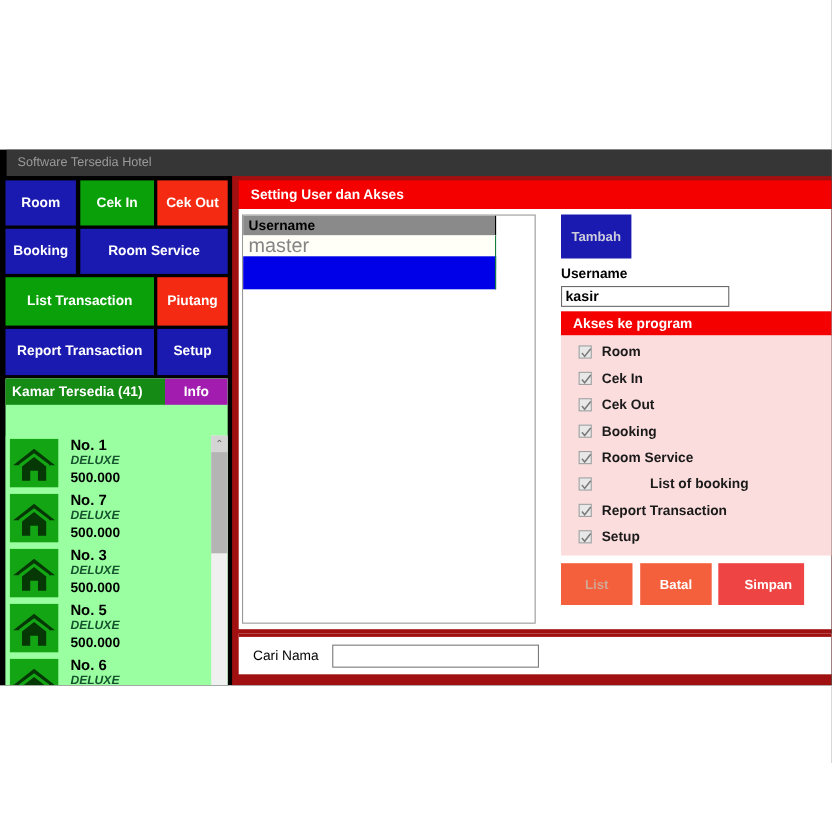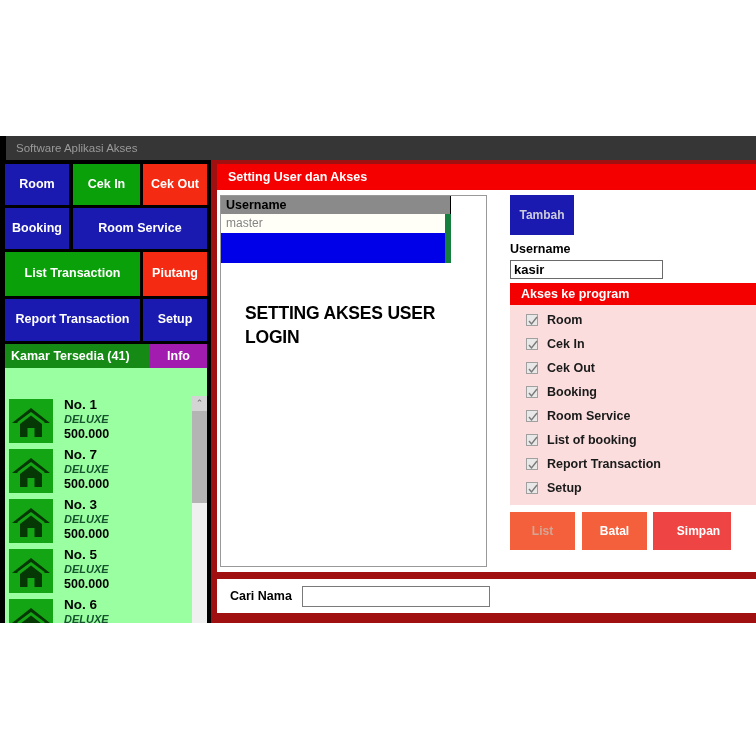--- a/index.html
+++ b/index.html
@@ -276,25 +276,25 @@
     line-height: 18px;
     padding-left: 5px;
     box-sizing: border-box;
     border-right: 1px solid #000000;
   }
   .grid-row {
     position: absolute;
     left: 0;
     width: 230px;
     height: 30px;
-    font-size: 12px;
+    font-size: 18px;
     line-height: 18px;
     padding-left: 5px;
     box-sizing: border-box;
-    border-right: 6px solid #15803d;
+    border-right: 1px solid #15803d;
     border-bottom: 1px solid #c8c8c8;
     white-space: nowrap;
     overflow: hidden;
   }
   #grid-row-0 { top: 18px; background: #fffff8; color: #848484; }
   #grid-row-1 { top: 37px; background: #0000e8; color: #ffffff; border-bottom: none; }
 
   #grid-watermark {
     position: absolute;
     left: 24px; top: 105px;
@@ -412,42 +412,42 @@
     left: 6px; top: 416px;
     width: 545px; height: 37px;
     background: #ffffff;
     border-top: 3px solid #a01010;
     box-sizing: border-box;
   }
   #cari-nama-label {
     position: absolute;
     left: 13px; top: 10px;
     font-size: 12.5px;
-    font-weight: bold;
+    font-weight: normal;
     color: #000000;
   }
   #cari-nama-input {
     position: absolute;
     left: 85px; top: 7px;
     width: 188px; height: 21px;
     background: #ffffff;
     border: 1px solid #7a7a7a;
     box-sizing: border-box;
     font-family: "Liberation Sans", sans-serif;
     font-size: 12px;
     padding: 0 3px;
   }
 </style>
 </head>
 <body>
 
 <div id="app-window">
 
   <div id="title-bar">
-    <span>Software Aplikasi Akses</span>
+    <span>Software Tersedia Hotel</span>
   </div>
 
   <div id="sidebar">
 
     <div class="navbtn c-blue" id="btn-room">Room</div>
     <div class="navbtn c-green" id="btn-cekin">Cek In</div>
     <div class="navbtn c-red" id="btn-cekout">Cek Out</div>
     <div class="navbtn c-blue" id="btn-booking">Booking</div>
     <div class="navbtn c-blue" id="btn-roomsvc">Room Service</div>
     <div class="navbtn c-green" id="btn-listtrans">List Transaction</div>
@@ -541,21 +541,20 @@
   <div id="main-panel">
 
     <div id="main-header">Setting User dan Akses</div>
 
     <div id="main-body">
 
       <div id="user-grid">
         <div id="grid-col-header">Username</div>
         <div class="grid-row" id="grid-row-0">master</div>
         <div class="grid-row" id="grid-row-1"></div>
-        <div id="grid-watermark">SETTING AKSES USER LOGIN</div>
       </div>
 
       <div id="form-area">
 
         <div id="btn-tambah">Tambah</div>
 
         <div id="username-label">Username</div>
         <input id="username-input" type="text" value="kasir" style="">
 
         <div id="akses-header">Akses ke program</div>
@@ -594,21 +593,21 @@
               <span class="akses-label">Booking</span>
             </div>
             <div class="akses-item" style="top: 99px;">
               <span class="akses-check">
                 <svg width="10" height="10" viewBox="0 0 10 10" aria-hidden="true">
                   <path d="M1 5 L3.5 8 L9 1" stroke="#7a7a7a" stroke-width="1.4" fill="none"></path>
                 </svg>
               </span>
               <span class="akses-label">Room Service</span>
             </div>
-            <div class="akses-item" style="top: 123px;">
+            <div class="akses-item" style="top: 123px; gap: 44px;">
               <span class="akses-check">
                 <svg width="10" height="10" viewBox="0 0 10 10" aria-hidden="true">
                   <path d="M1 5 L3.5 8 L9 1" stroke="#7a7a7a" stroke-width="1.4" fill="none"></path>
                 </svg>
               </span>
               <span class="akses-label">List of booking</span>
             </div>
             <div class="akses-item" style="top: 147px;">
               <span class="akses-check">
                 <svg width="10" height="10" viewBox="0 0 10 10" aria-hidden="true">

